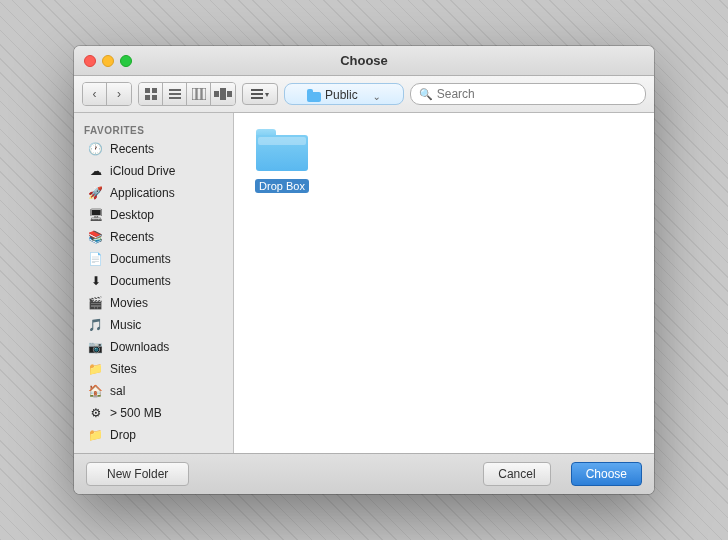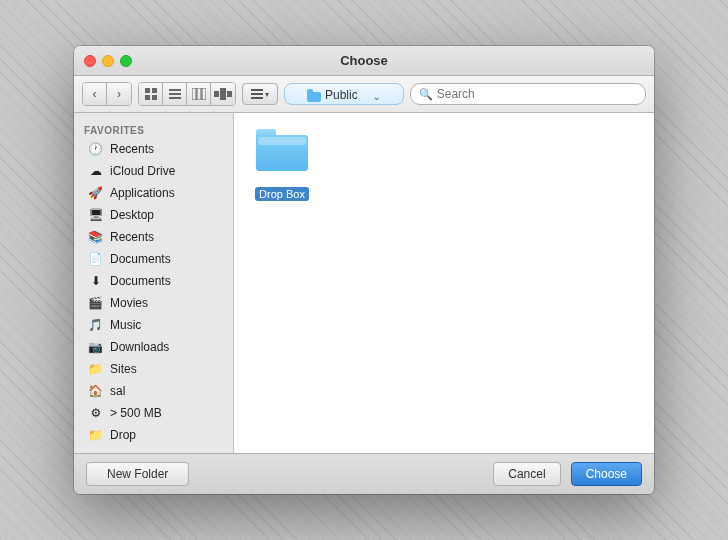--- a/index.html
+++ b/index.html
@@ -219,21 +219,21 @@
       padding: 16px;
       display: flex;
       align-items: flex-start;
       gap: 12px;
       flex-wrap: wrap;
     }
     .file-item {
       display: flex;
       flex-direction: column;
       align-items: center;
-      gap: 16px;
+      gap: 8px;
       cursor: pointer;
       width: 64px;
     }
     .folder-icon-large {
       width: 52px;
       height: 42px;
       position: relative;
     }
     .folder-body {
       position: absolute;
@@ -283,21 +283,21 @@
       background: linear-gradient(to bottom, #f8f8f8, #e0e0e0);
       border: 1px solid #b0b0b0;
       border-radius: 4px;
       padding: 4px 20px;
       font-size: 12px;
       cursor: pointer;
       color: #333;
     }
     .footer-buttons {
       display: flex;
-      gap: 10px;
+      gap: 20px;
       margin-left: 29px;
     }
     .cancel-btn {
       background: linear-gradient(to bottom, #f8f8f8, #e0e0e0);
       border: 1px solid #b0b0b0;
       border-radius: 4px;
       padding: 4px 14px;
       font-size: 12px;
       cursor: pointer;
       color: #333;

